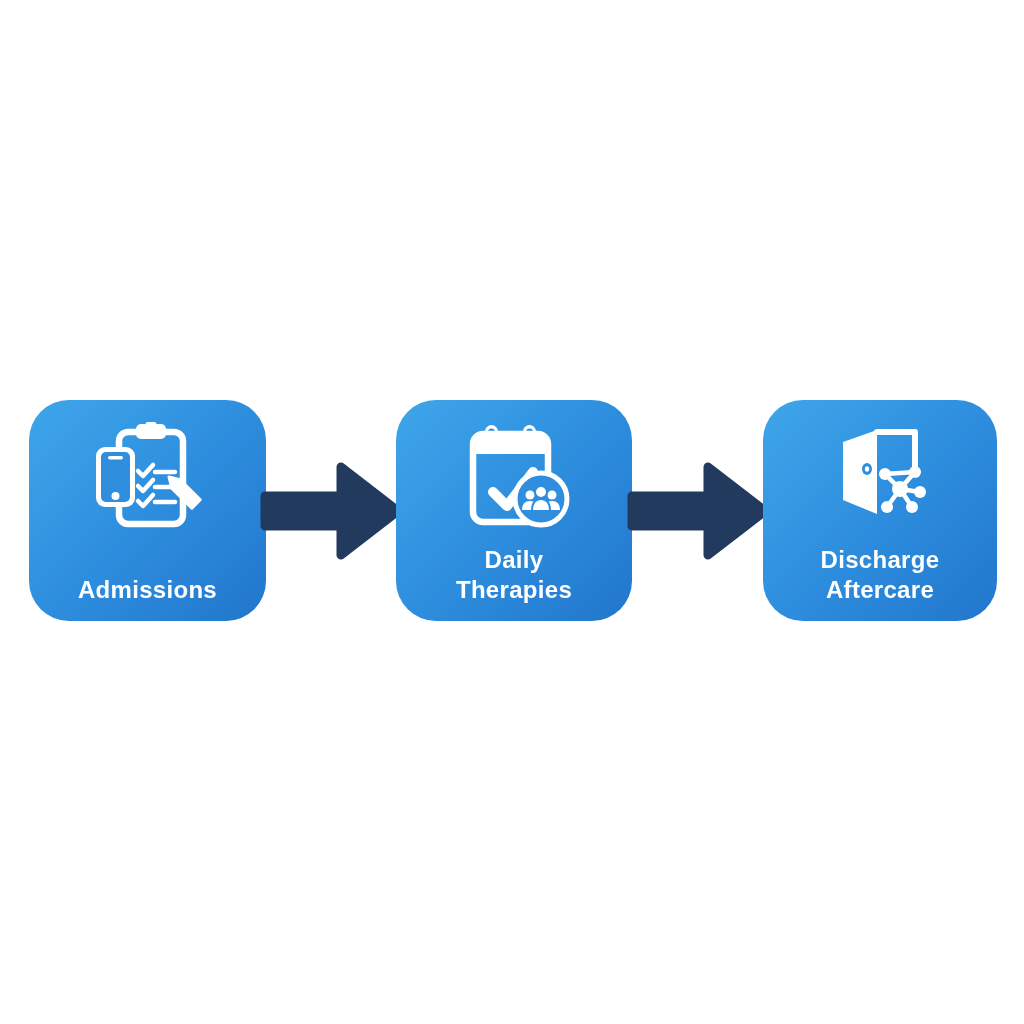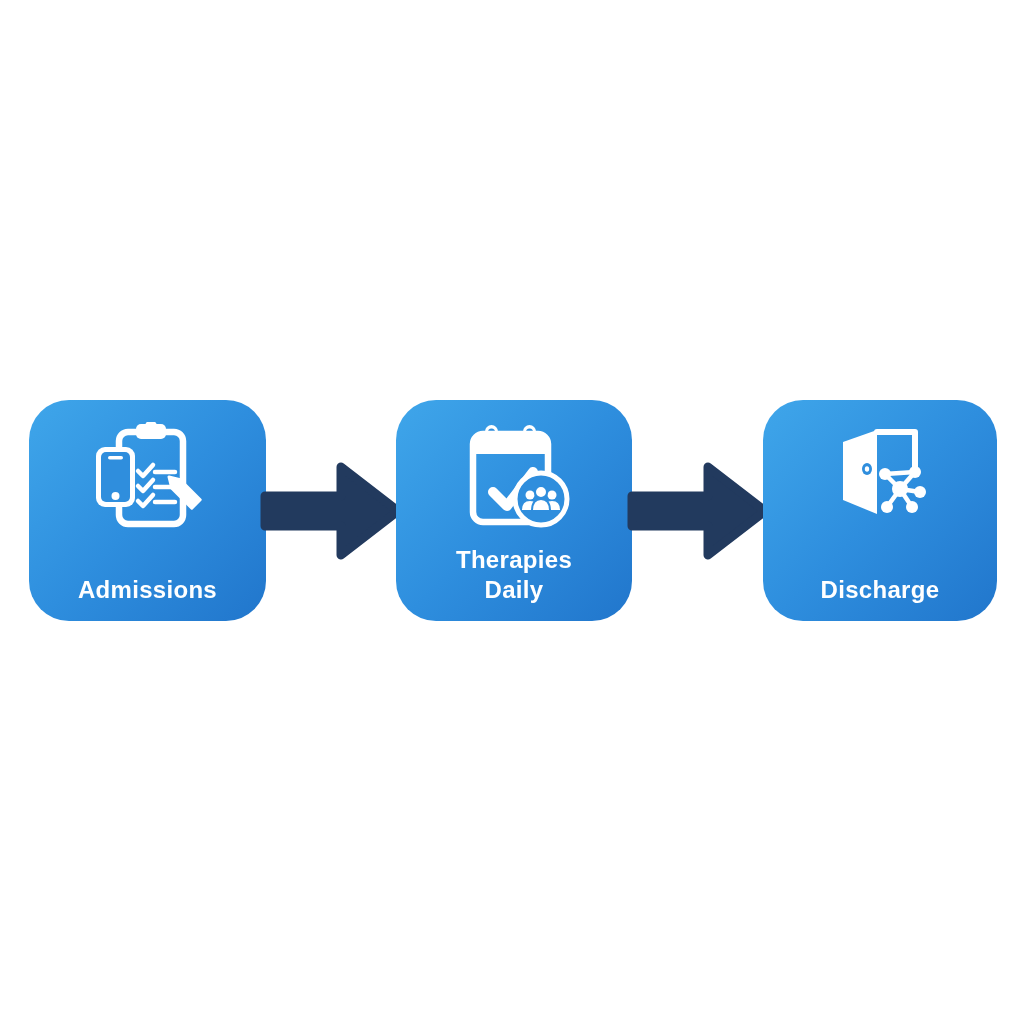--- a/index.html
+++ b/index.html
@@ -130,22 +130,22 @@
         <circle class="ic-stroke" cx="92" cy="77" r="26" stroke-width="5"></circle>
         <circle class="ic-fill" cx="81" cy="73" r="4.5"></circle>
         <path class="ic-fill" d="M73,88 q0,-9 8,-9 q8,0 8,9 z"></path>
         <circle class="ic-fill" cx="103" cy="73" r="4.5"></circle>
         <path class="ic-fill" d="M95,88 q0,-9 8,-9 q8,0 8,9 z"></path>
         <circle class="ic-fill" cx="92" cy="70" r="6" stroke="#2f8edd" stroke-width="2"></circle>
         <path class="ic-fill" d="M83,89 q0,-12 9,-12 q9,0 9,12 z" stroke="#2f8edd" stroke-width="2"></path>
       </svg>
     </div>
     <div class="step-label">
+      <span>Daily</span>
       <span>Therapies</span>
-      <span>Daily</span>
     </div>
   </div>
 
   <svg class="arrow-svg arrow-2" viewBox="0 0 175 134" xmlns="http://www.w3.org/2000/svg">
     <polygon class="arrow-notch" points="133,8 154,66 133,124"></polygon>
     <path class="arrow-shape" d="M2,51 L78,51 L78,22 L135,66 L78,110 L78,81 L2,81 Z"></path>
   </svg>
 
   <div class="step step-3">
     <div class="icon-wrap">
@@ -168,16 +168,17 @@
         <circle class="ic-fill" cx="85" cy="67" r="8"></circle>
         <circle class="ic-fill" cx="70" cy="52" r="6"></circle>
         <circle class="ic-fill" cx="100" cy="50" r="6"></circle>
         <circle class="ic-fill" cx="105" cy="70" r="6"></circle>
         <circle class="ic-fill" cx="97" cy="85" r="6"></circle>
         <circle class="ic-fill" cx="72" cy="85" r="6"></circle>
       </svg>
     </div>
     <div class="step-label">
       <span>Discharge</span>
+      <span>Aftercare</span>
     </div>
   </div>
 
 </div>
 
 </body></html>

